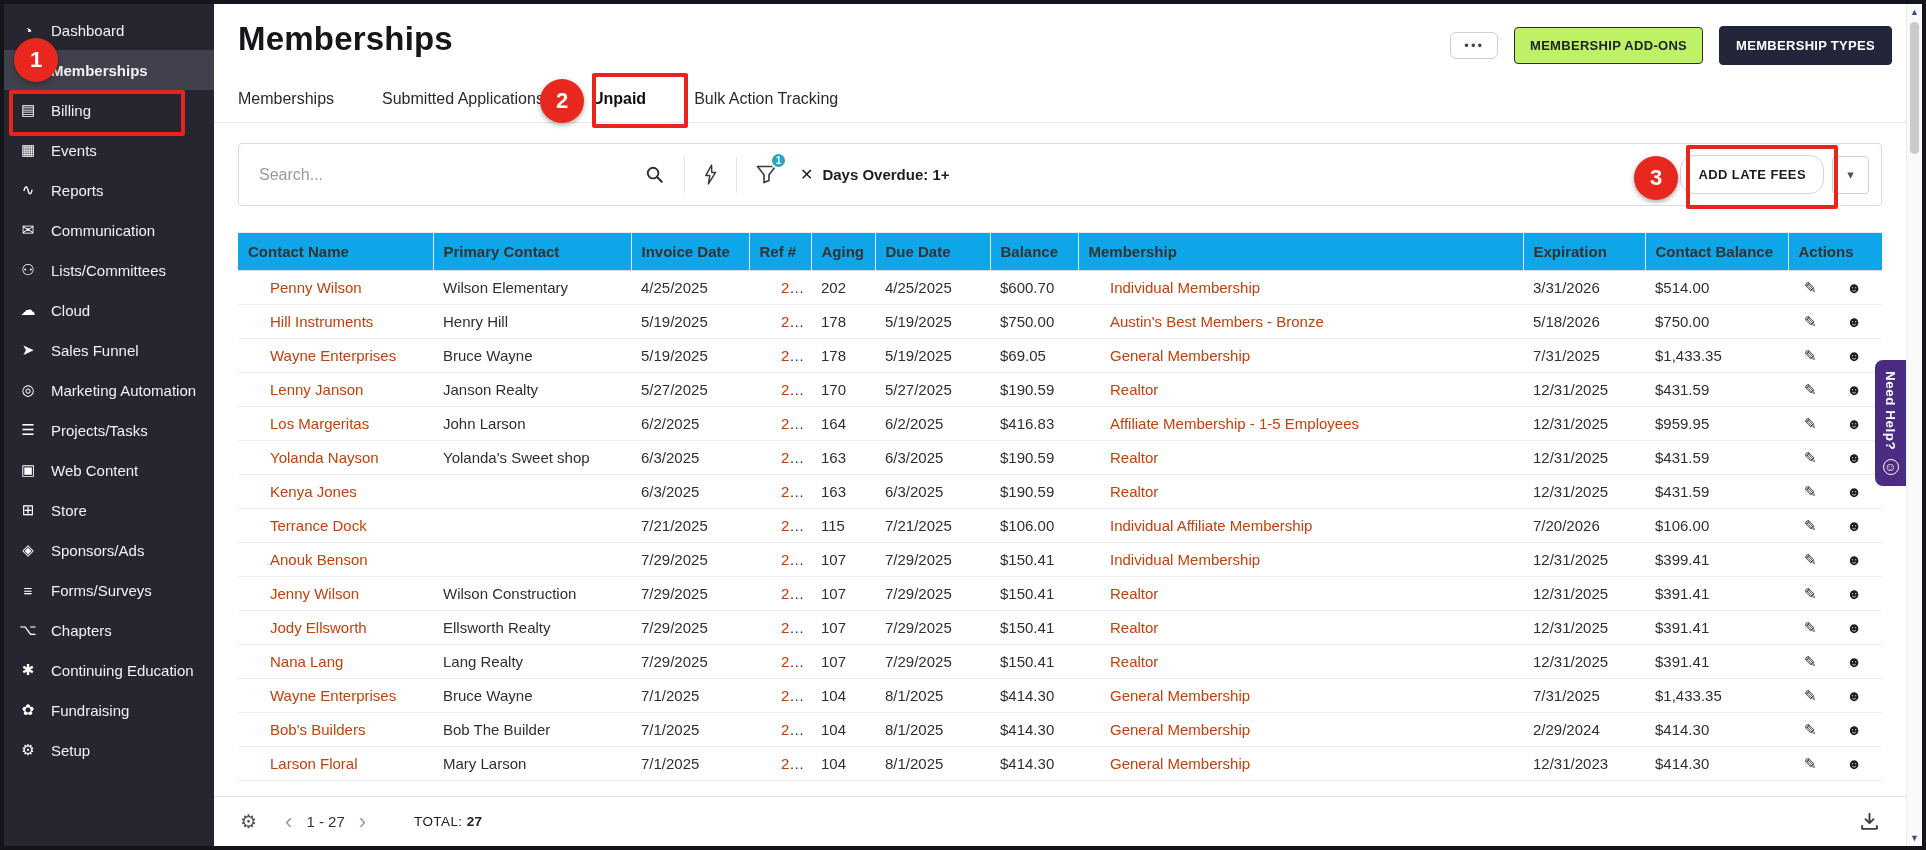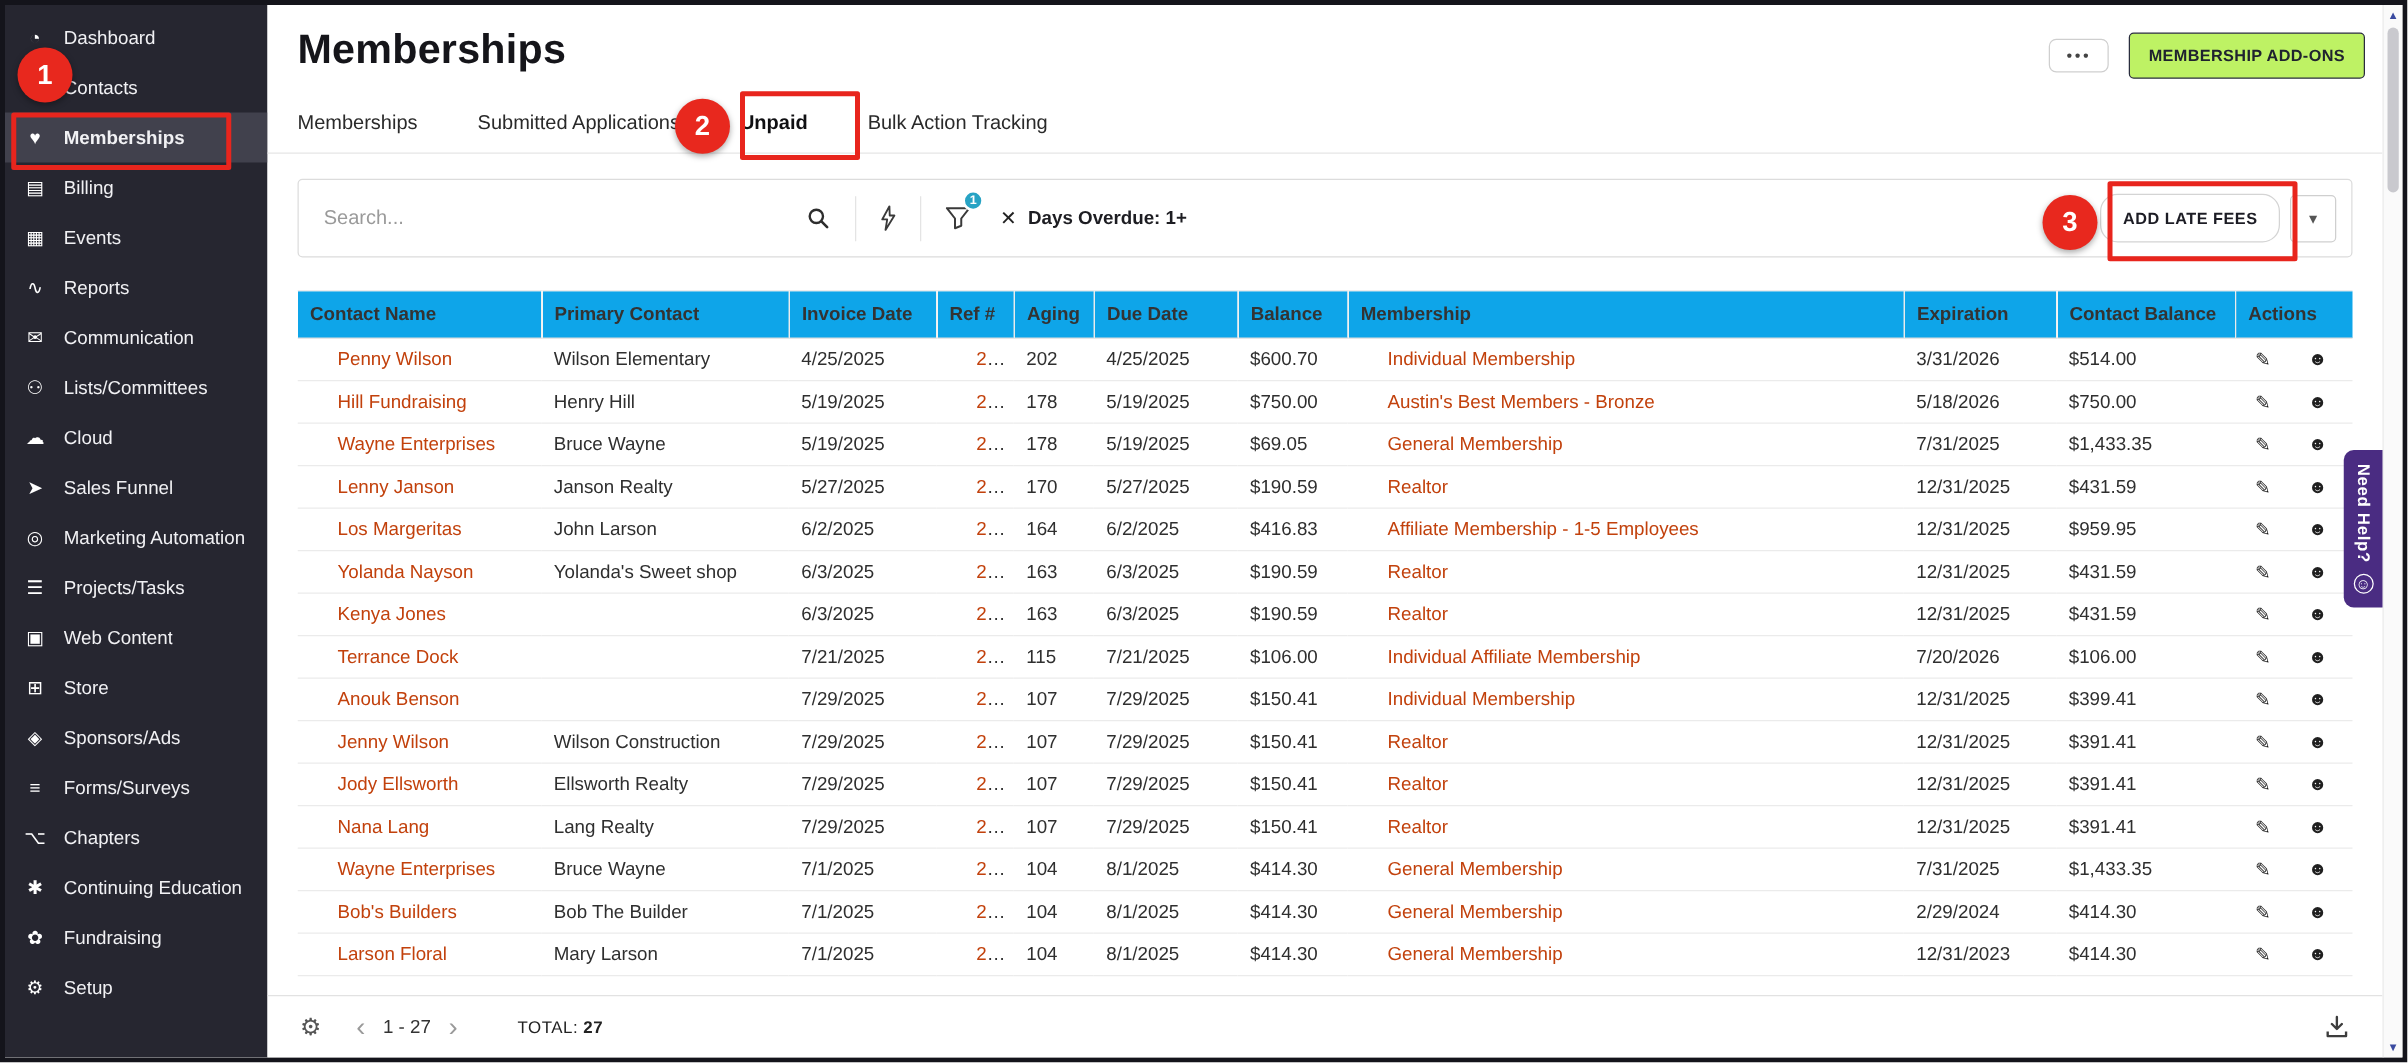--- a/index.html
+++ b/index.html
@@ -210,24 +210,20 @@
 <body>
 
 <div class="page">
 
   <div class="sidebar">
     <div>
         <div class="side-item">
           <span class="s-icon">◔</span>
           <span class="s-label">Dashboard</span>
         </div>
-        <div class="side-item">
-          <span class="s-icon">☻</span>
-          <span class="s-label">Contacts</span>
-        </div>
         <div class="side-item active">
           <span class="s-icon">♥</span>
           <span class="s-label">Memberships</span>
         </div>
         <div class="side-item">
           <span class="s-icon">▤</span>
           <span class="s-label">Billing</span>
         </div>
         <div class="side-item">
           <span class="s-icon">▦</span>
@@ -296,20 +292,21 @@
       </div>
   </div>
 
   <div class="main">
 
     <div class="header">
       <div class="title">Memberships</div>
       <div class="header-buttons">
         <button class="more-btn">•••</button>
         <button class="btn-outline">MEMBERSHIP ADD-ONS</button>
+        <button class="btn-dark">MEMBERSHIP TYPES</button>
       </div>
     </div>
 
     <div class="tabs">
         <div class="tab">Memberships</div>
         <div class="tab">Submitted Applications</div>
         <div class="tab active">Unpaid</div>
         <div class="tab">Bulk Action Tracking</div>
       </div>
 
@@ -391,21 +388,21 @@
               <td>3/31/2026</td>
               <td>$514.00</td>
               <td>
                 <div class="actions">
                   <span class="act-icon">✎</span>
                   <span class="act-icon">☻</span>
                 </div>
               </td>
             </tr>
             <tr>
-              <td><a class="link" href="#">Hill Fundraising</a></td>
+              <td><a class="link" href="#">Hill Instruments</a></td>
               <td>Henry Hill</td>
               <td>5/19/2025</td>
               <td><a class="link" href="#">2206</a></td>
               <td>178</td>
               <td>5/19/2025</td>
               <td>$750.00</td>
               <td><a class="link" href="#">Austin's Best Members - Bronze</a></td>
               <td>5/18/2026</td>
               <td>$750.00</td>
               <td>

